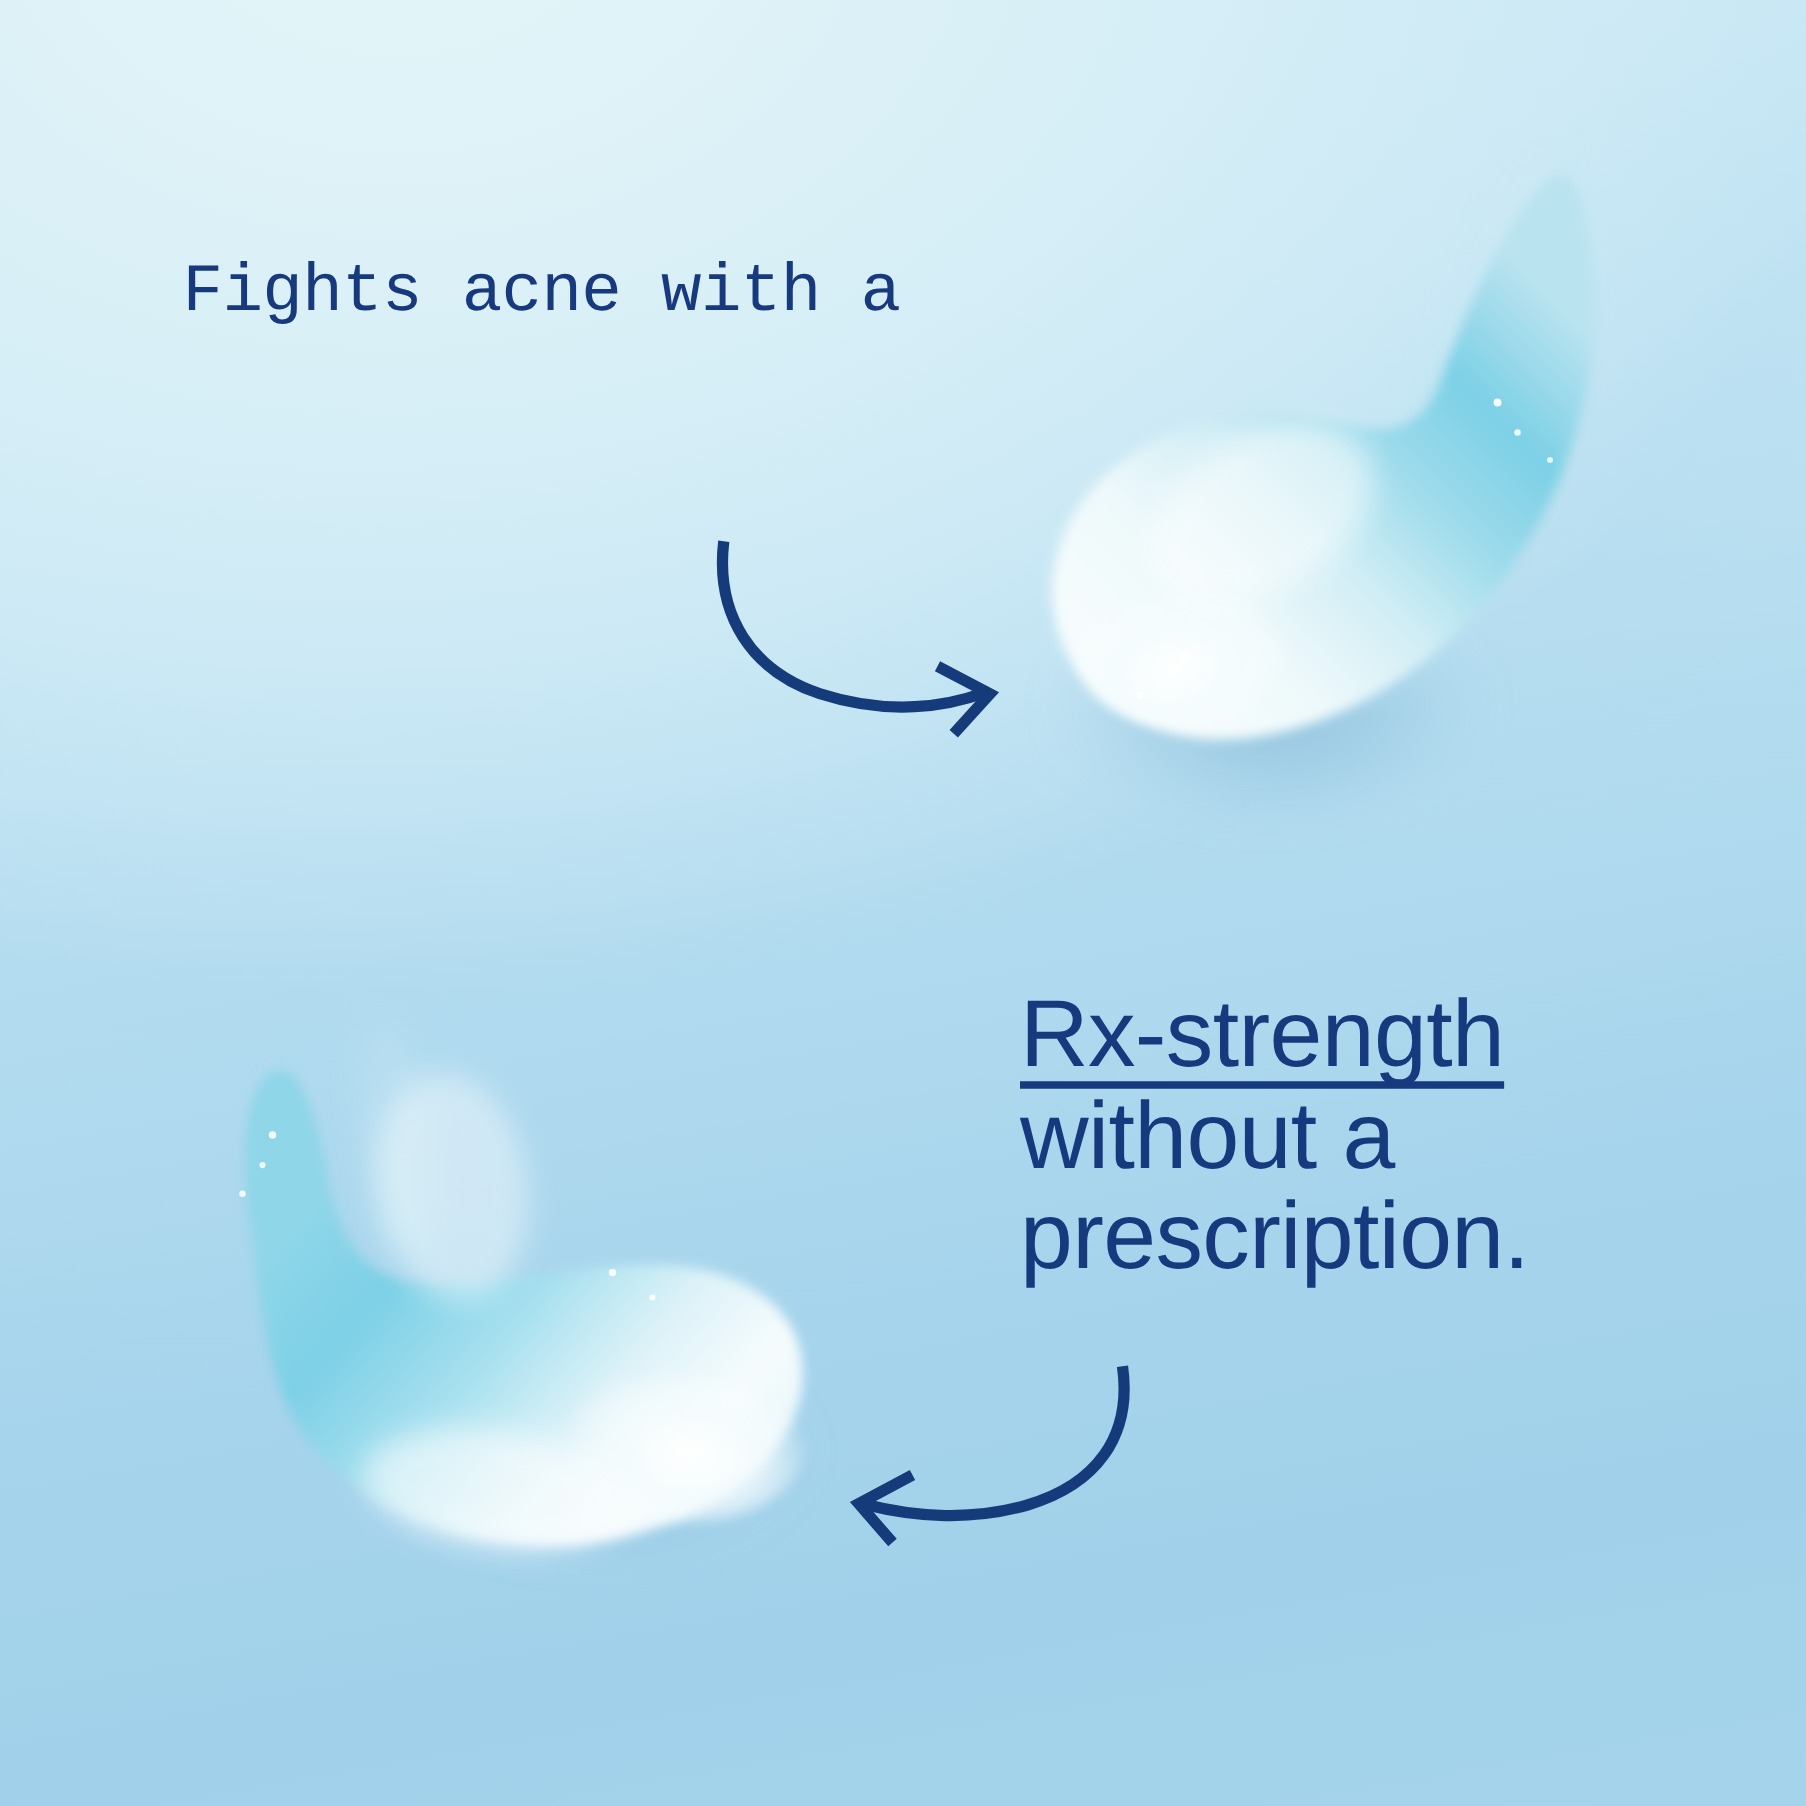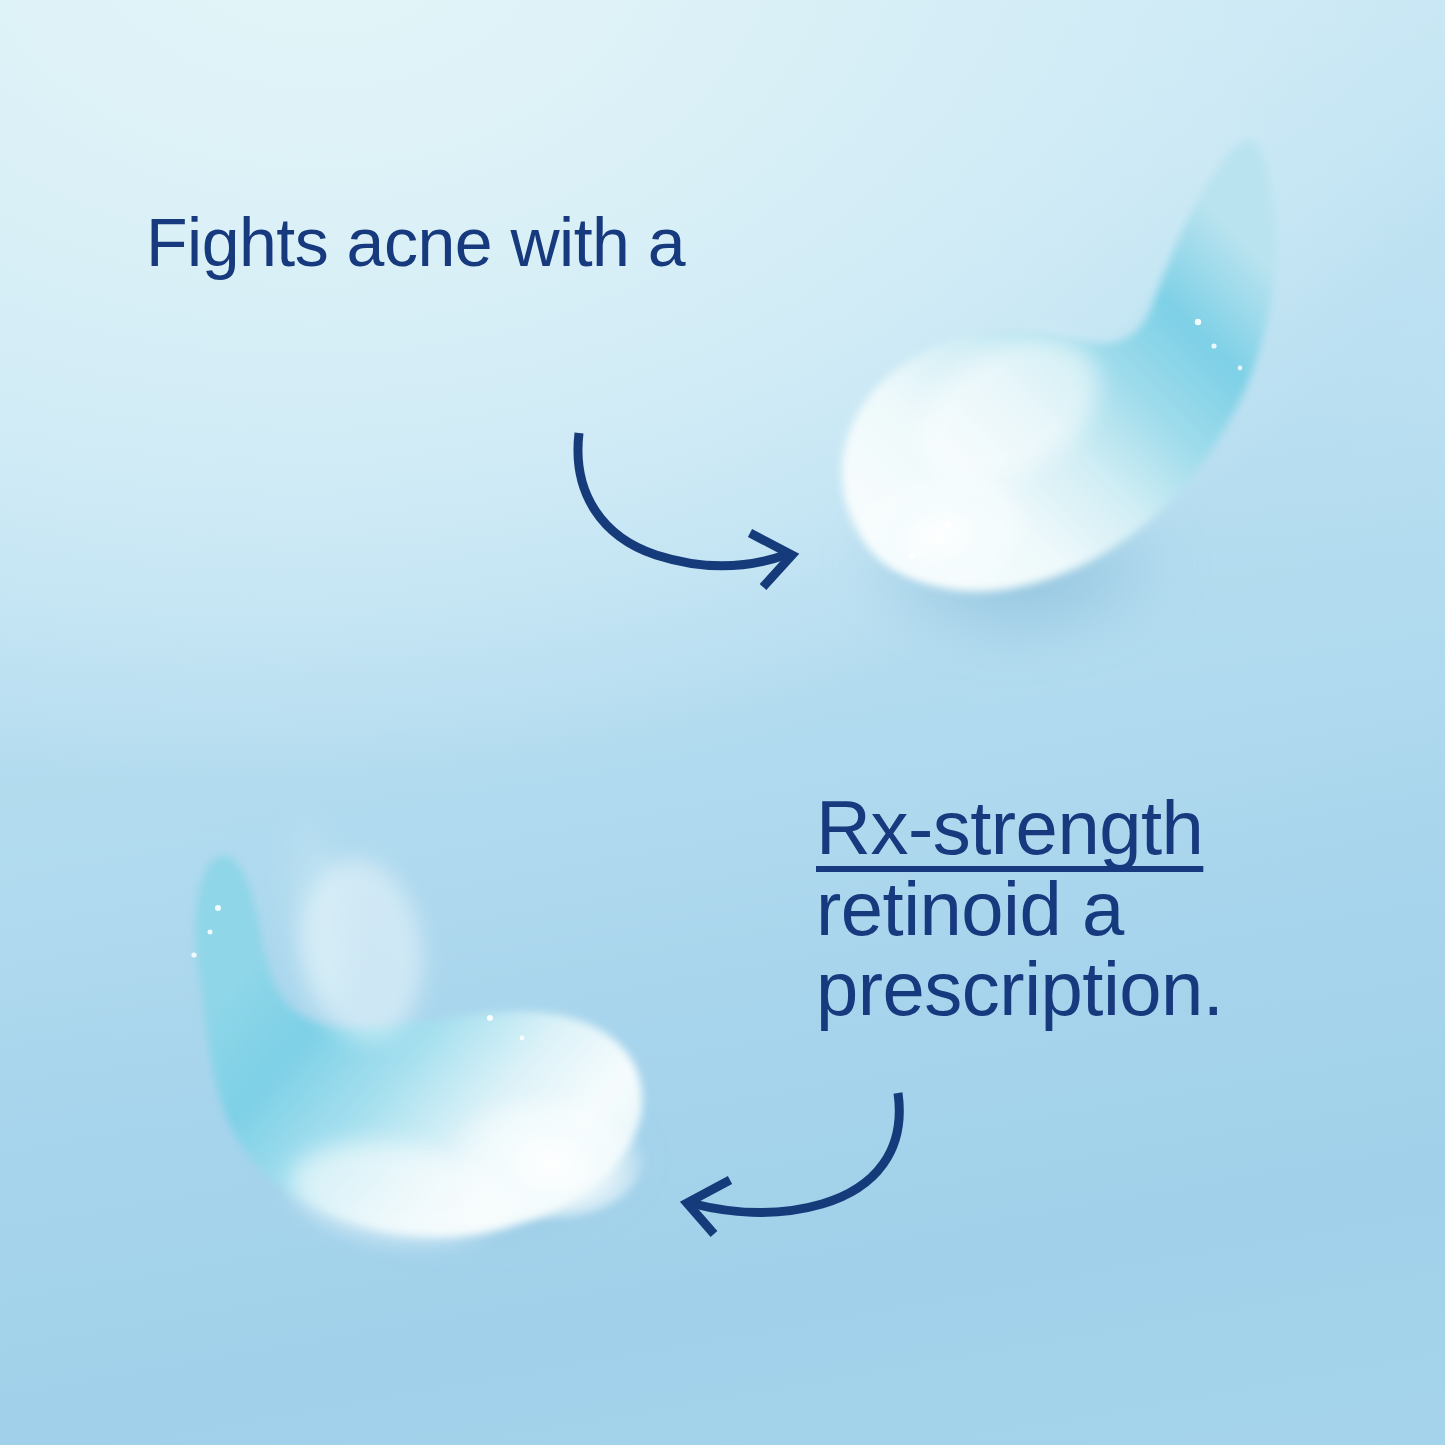--- a/index.html
+++ b/index.html
@@ -26,21 +26,22 @@
     position: absolute;
     color: #17397E;
     font-weight: 400;
     line-height: 1.04;
     letter-spacing: -0.5px;
     white-space: nowrap;
   }
   #headline-1 {
     left: 146px;
     top: 207px;
-    font-size: 68px;
+    font-size: 54px;
+    font-family: Liberation Mono, monospace;
   }
   #headline-2 {
     left: 816px;
     top: 788px;
     font-size: 76px;
     line-height: 1.06;
   }
   .hl-line { display: block; }
   .u {
     text-decoration: underline;
@@ -191,21 +192,21 @@
     <span class="hl-line">
       <span>Fights acne with a</span>
     </span>
   </div>
 
   <div class="headline" id="headline-2">
     <span class="hl-line">
       <span class="u">Rx-strength</span>
     </span>
     <span class="hl-line">
-      <span>retinoid a</span>
+      <span>without a</span>
     </span>
     <span class="hl-line">
       <span>prescription.</span>
     </span>
   </div>
 
   <svg class="arrow-svg" style="left:560px; top:415px; width:260px; height:170px;" viewBox="0 0 260 170">
     <path class="arrow-path" d="M19,18 C12,78 42,122 96,140 C152,158 198,150 228,139"></path>
     <path class="arrow-path" d="M190,118 L232,140 L203,172"></path>
   </svg>

